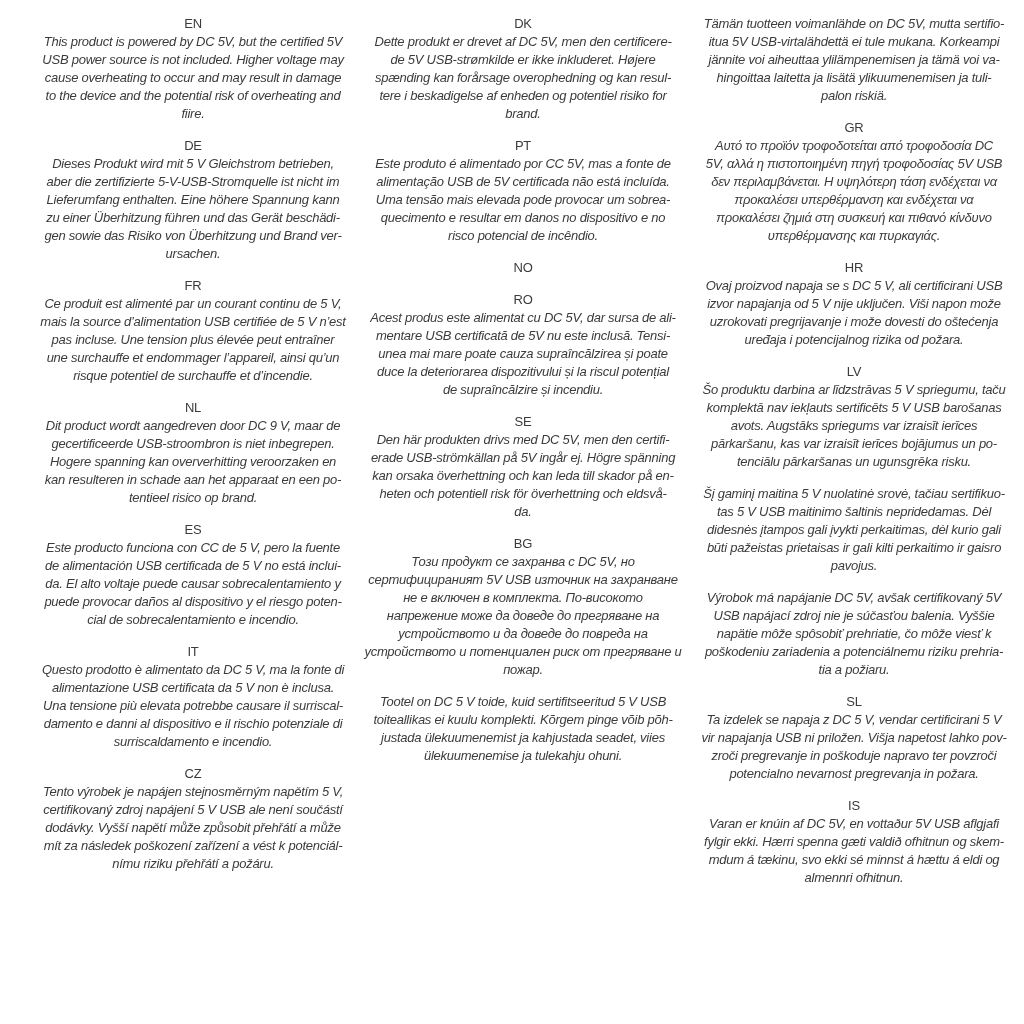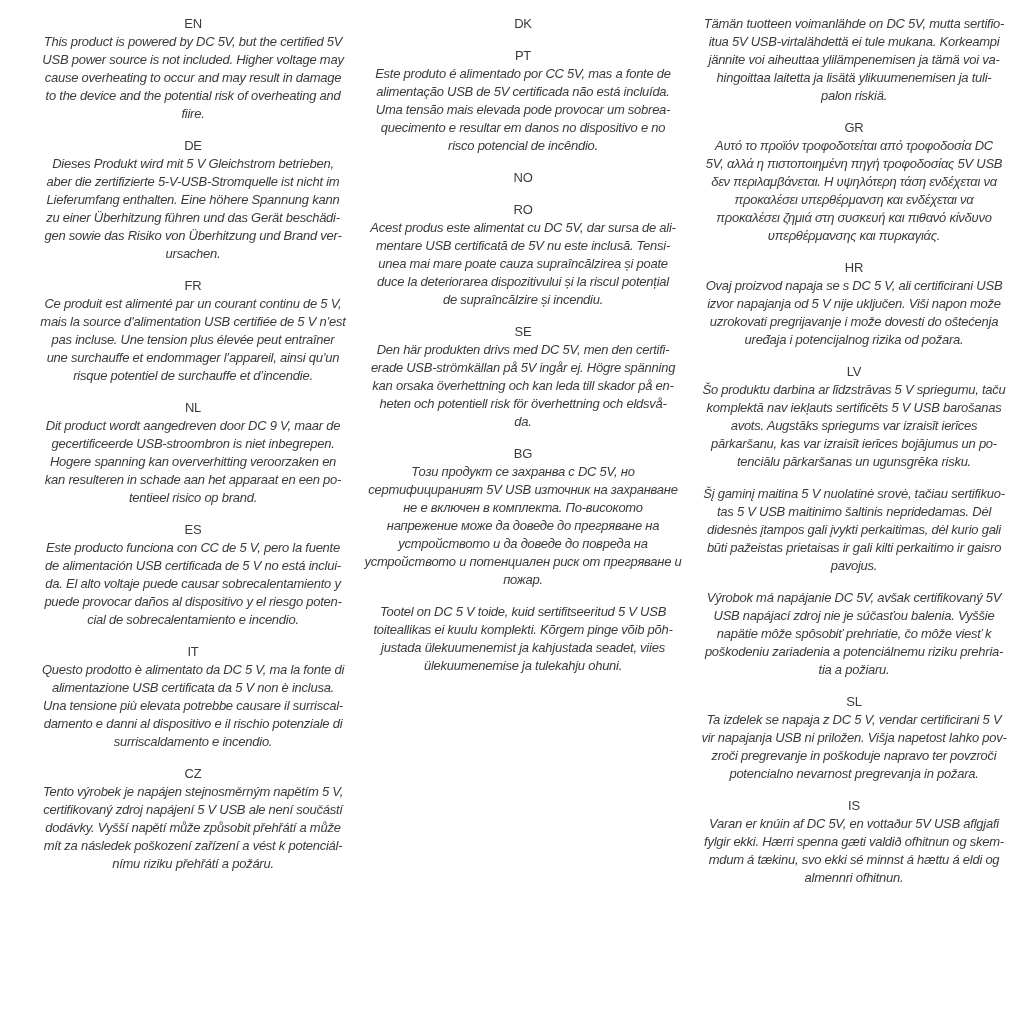--- a/index.html
+++ b/index.html
@@ -100,20 +100,25 @@
 certifikovaný zdroj napájení 5 V USB ale není součástí
 dodávky. Vyšší napětí může způsobit přehřátí a může
 mít za následek poškození zařízení a vést k potenciál-
 nímu riziku přehřátí a požáru.</p>
     </div>
   </div>
 
   <div class="col col-2">
     <div class="section">
       <div class="lang-code">DK</div>
+      <p class="body-text">Dette produkt er drevet af DC 5V, men den certificere-
+de 5V USB-strømkilde er ikke inkluderet. Højere
+spænding kan forårsage overophedning og kan resul-
+tere i beskadigelse af enheden og potentiel risiko for
+brand.</p>
     </div>
     <div class="section">
       <div class="lang-code">PT</div>
       <p class="body-text">Este produto é alimentado por CC 5V, mas a fonte de
 alimentação USB de 5V certificada não está incluída.
 Uma tensão mais elevada pode provocar um sobrea-
 quecimento e resultar em danos no dispositivo e no
 risco potencial de incêndio.</p>
     </div>
     <div class="section">

